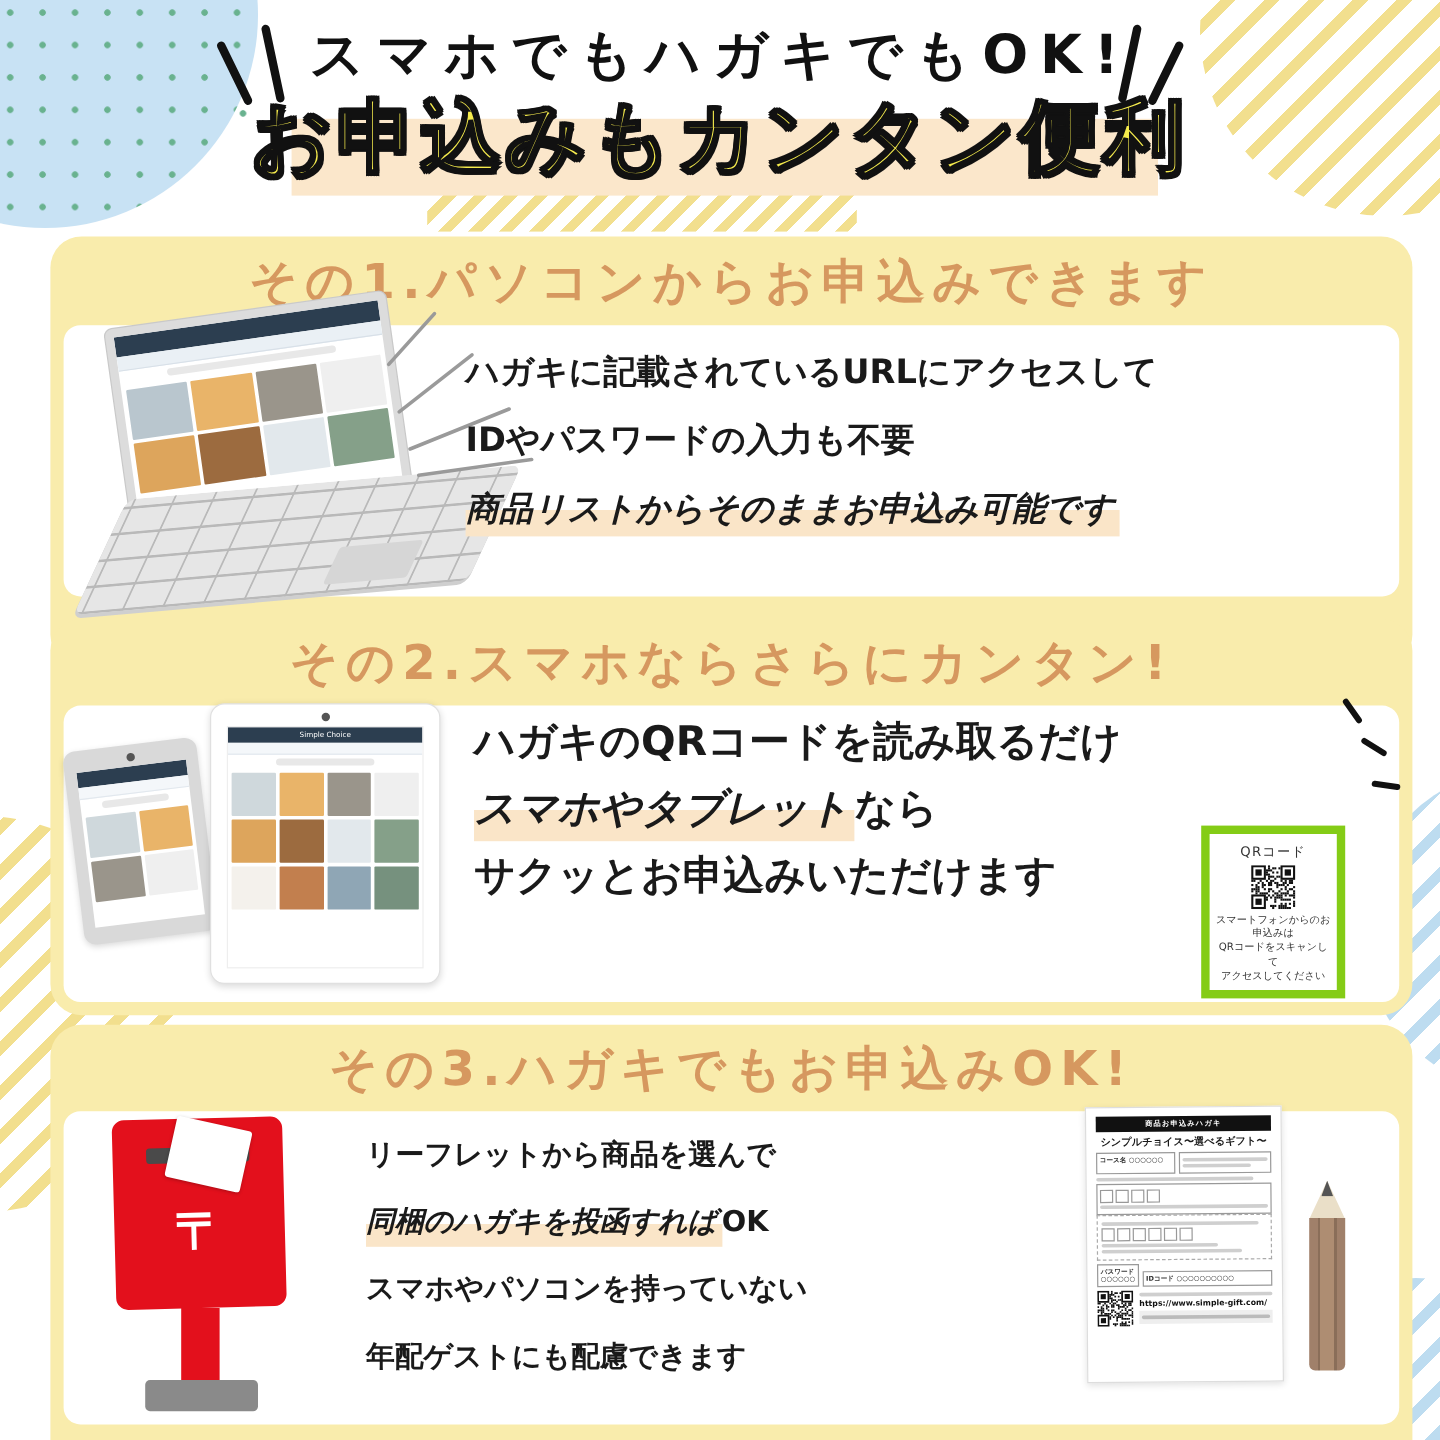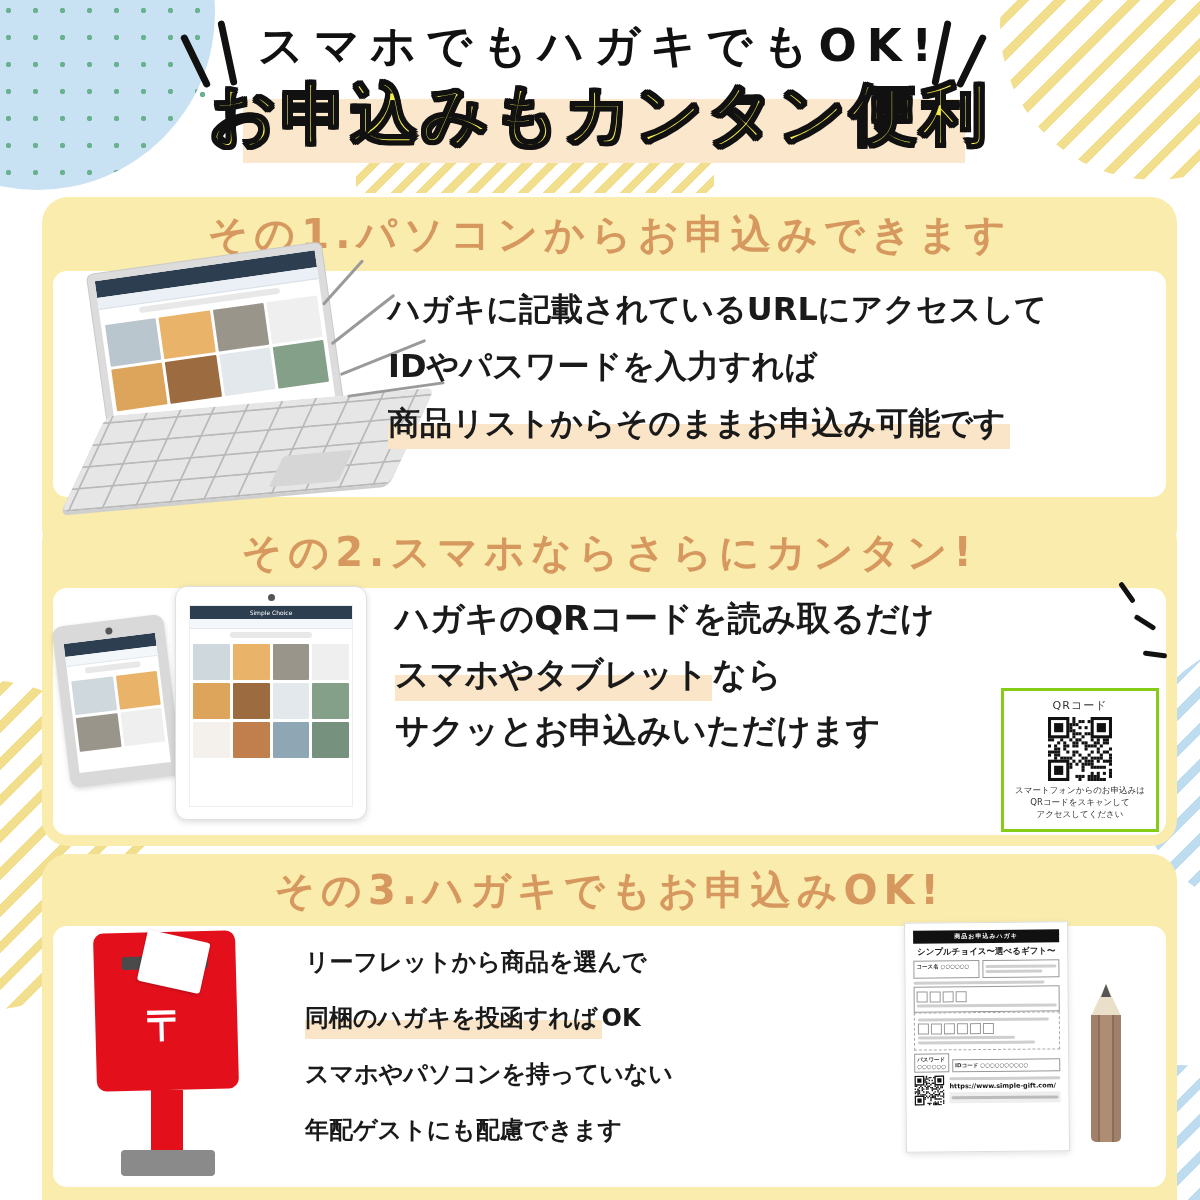--- a/index.html
+++ b/index.html
@@ -35,22 +35,22 @@
     -webkit-text-stroke:2px #111;
     text-shadow:-2px -2px 0 #111,2px -2px 0 #111,-2px 2px 0 #111,2px 2px 0 #111,
                 0 -2px 0 #111,0 2px 0 #111,-2px 0 0 #111,2px 0 0 #111;}
   .sl{position:absolute;z-index:2;width:7px;background:#111;border-radius:4px;}
 
   
   .card{position:absolute;left:42px;width:1135px;background:#F9ECAC;border-radius:26px;z-index:1;}
   .hdr{display:flex;align-items:center;justify-content:center;
        font-weight:bold;color:#D6985F;letter-spacing:6px;}
   .bd{position:relative;background:#fff;border-radius:14px;margin:0 11px;}
-  .tx{position:absolute;font-weight:bold;font-size:32px;line-height:57px;white-space:nowrap;}
-  .hl-peach{background:linear-gradient(transparent 45%,#FAE5C8 45%);padding:0 4px 7px 0;}
+  .tx{position:absolute;font-weight:bold;font-size:28px;line-height:57px;white-space:nowrap;}
+  .hl-peach{background:linear-gradient(transparent 45%,#FAE5C8 45%);padding:0 4px 7px 0;font-style:italic;}
   .hl-marker{background:linear-gradient(transparent 20%,#FFEE3E 20%);
              padding:0 10px 7px 2px;border-radius:8px;}
 
   
   .laptop{left:2px;top:-15px;width:350px;height:245px;}
   .lap-screen{left:42px;top:2px;width:222px;height:148px;background:#fff;
     border:7px solid #DCDCDC;border-radius:6px;transform:rotate(-8deg);
     box-shadow:0 0 0 1px #c9c9c9;overflow:hidden;}
   .lap-bar{height:17px;background:#2C3E50;}
   .lap-sub{height:11px;background:#EAF0F5;border-bottom:1px solid #d8e0e8;}
@@ -77,22 +77,22 @@
   .tiles2{display:grid;grid-template-columns:repeat(2,1fr);gap:3px;padding:3px;}
   .tiles2 .tile{height:34px;}
   .tablet{left:122px;top:-2px;width:190px;height:232px;background:#fff;
     border:1px solid #E0E0E0;border-radius:12px;box-shadow:0 2px 6px rgba(0,0,0,.14);}
   .tb-screen{left:13px;top:18px;right:13px;bottom:12px;border:1px solid #eee;}
   .tiles4{display:grid;grid-template-columns:repeat(4,1fr);gap:3px;padding:3px;}
   .tiles4 .tile{height:36px;}
   .bar-line{height:6px;background:#e8e8e8;margin:3px 40px;border-radius:3px;}
 
   
-  .qr-card{left:948px;top:100px;width:158px;height:144px;background:#fff;
-    border:3px solid #84cc16;display:flex;flex-direction:column;align-items:center;
+  .qr-card{left:948px;top:100px;width:120px;height:144px;background:#fff;
+    border:7px solid #84cc16;display:flex;flex-direction:column;align-items:center;
     padding:7px 4px 4px;box-sizing:border-box;}
   .qr-title{font-size:11px;letter-spacing:1px;color:#333;}
   .qr-svg{margin:4px 0;}
   .qr-cap{font-size:8.5px;line-height:1.4;text-align:center;color:#333;}
   .dash{position:absolute;width:24px;height:5px;background:#111;border-radius:3px;}
 
   
   .postbox{left:42px;top:-2px;width:150px;height:260px;}
   .pb-body{left:0;top:8px;width:142px;height:158px;background:#E3101C;border-radius:10px;
     transform:rotate(-1.5deg);}
@@ -176,21 +176,21 @@
           <div class="abs touchpad"></div>
         </div>
         <div class="mline" style="left:258px;top:25px;width:60px;transform:rotate(-48deg);"></div>
         <div class="mline" style="left:268px;top:62px;width:80px;transform:rotate(-38deg);"></div>
         <div class="mline" style="left:282px;top:100px;width:92px;transform:rotate(-22deg);"></div>
         <div class="mline" style="left:292px;top:132px;width:98px;transform:rotate(-8deg);"></div>
       </div>
 
       <div class="tx" style="left:335px;top:10px;">
         <div><span>ハガキに記載されているURLにアクセスして</span></div>
-        <div><span>IDやパスワードを入力すれば</span></div>
+        <div><span>IDやパスワードの入力も不要</span></div>
         <div><span class="hl-peach">商品リストからそのままお申込み可能です</span></div>
       </div>
     </div>
   </div>
 
   <div class="card" style="top:516px;height:330px;">
     <div class="hdr" style="height:72px;font-size:40px;">その2.スマホならさらにカンタン!</div>
     <div class="bd" style="height:247px;">
 
       <div class="abs phone">

